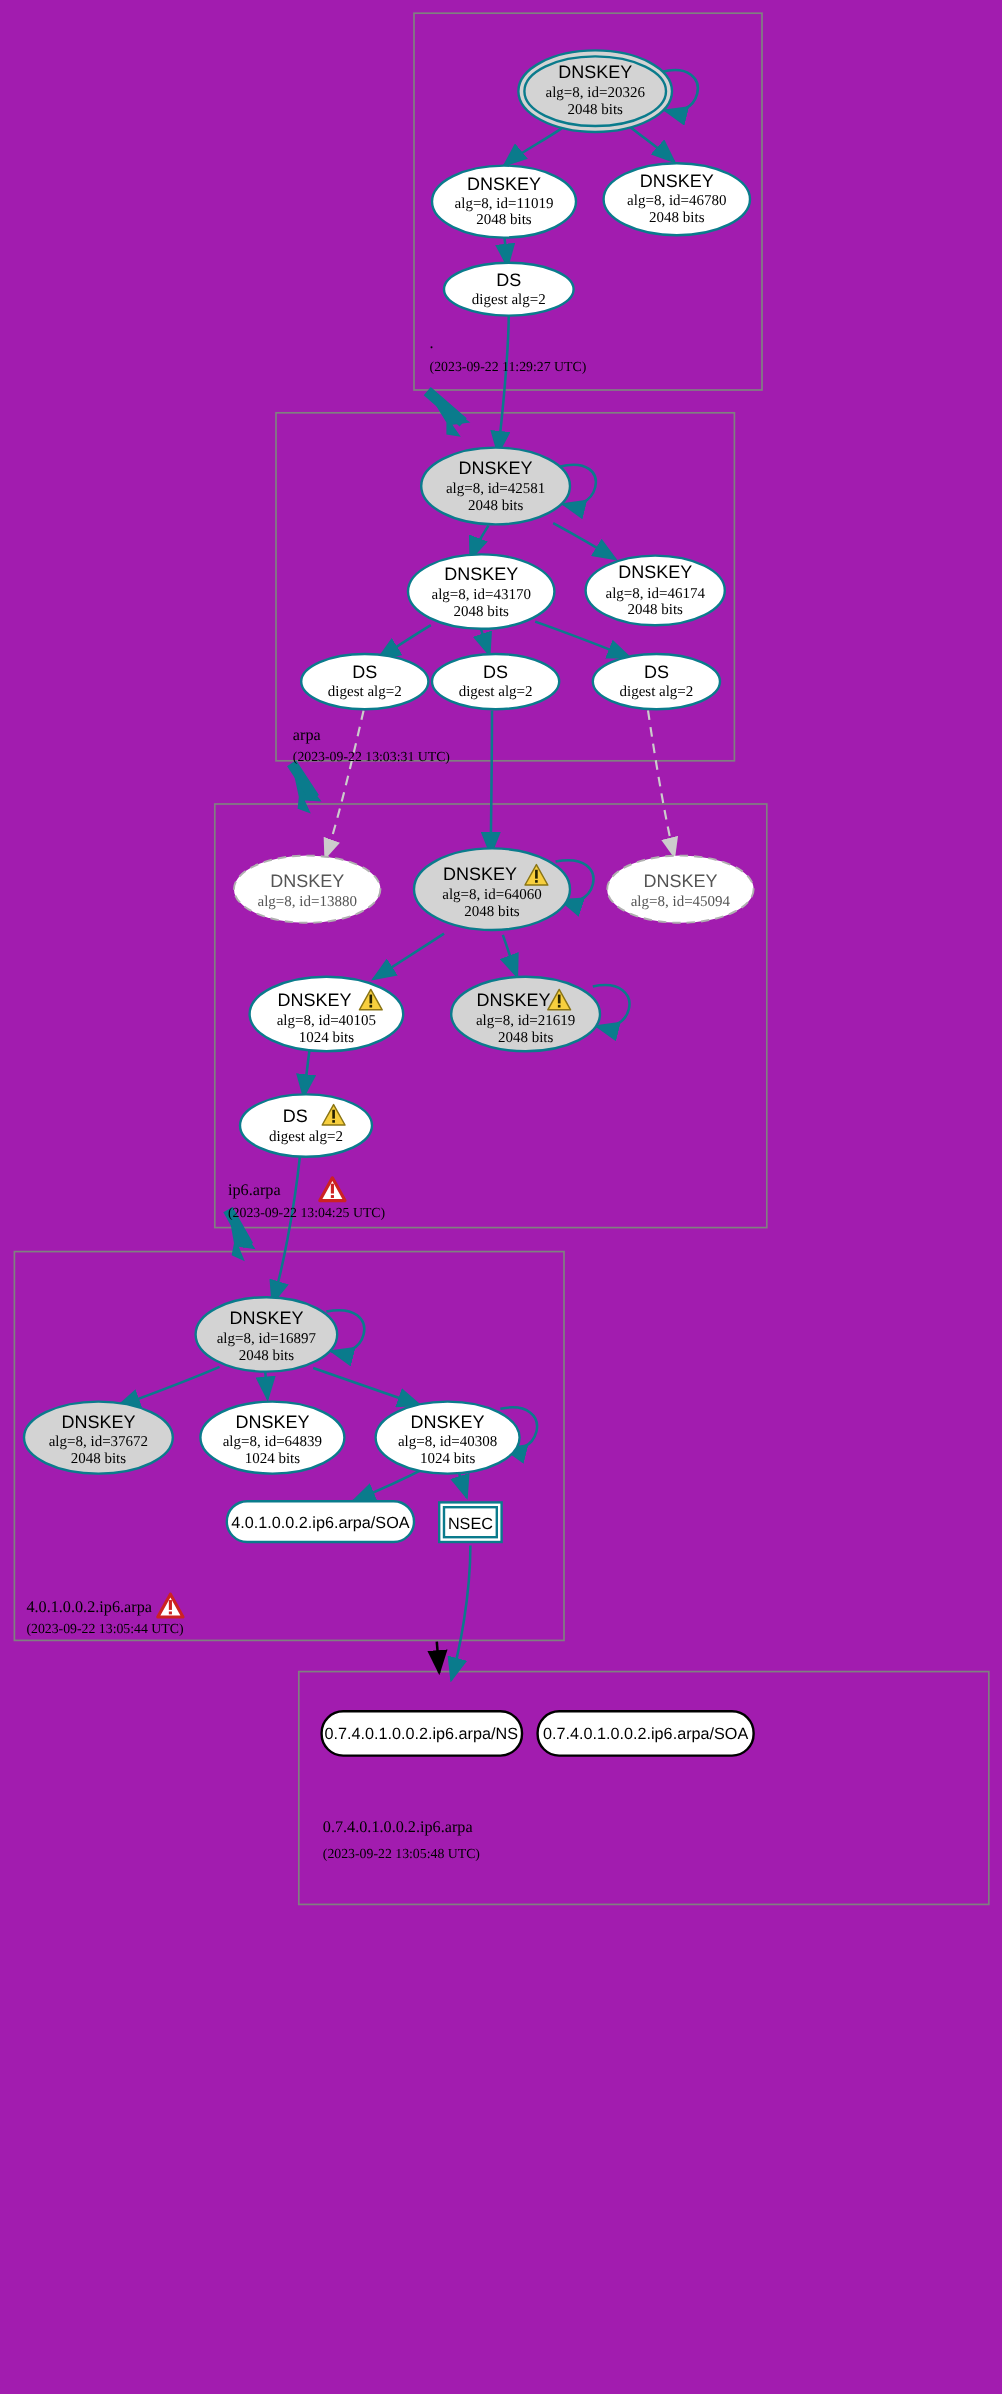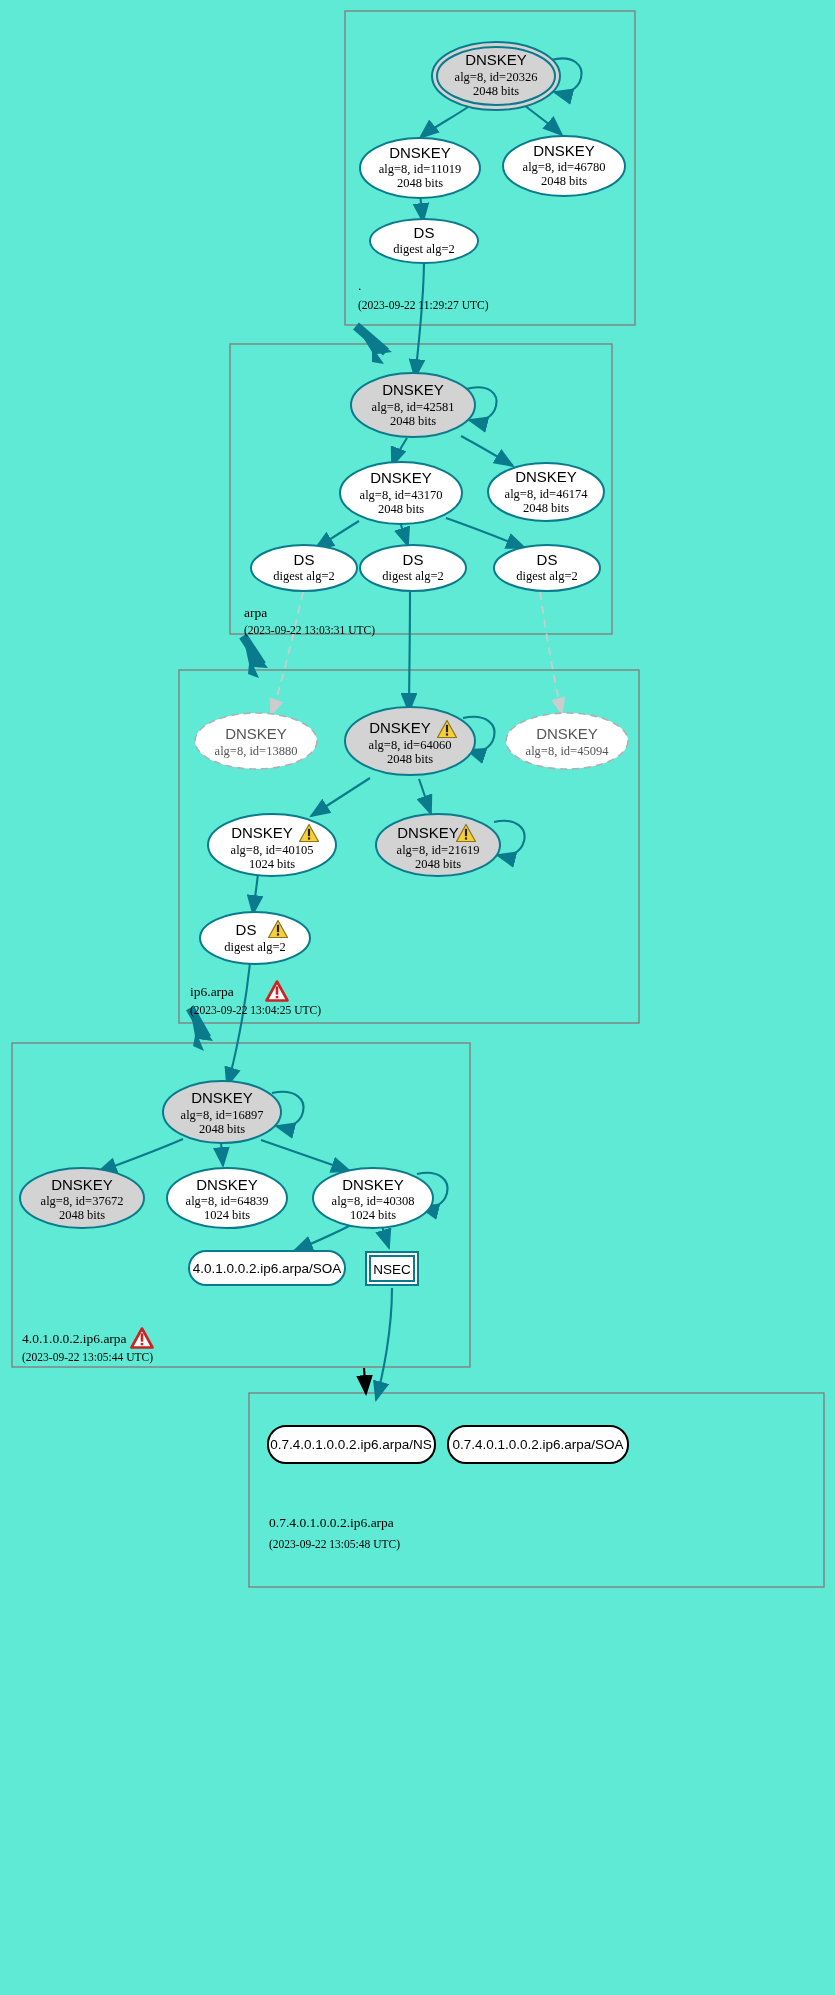--- a/index.html
+++ b/index.html
@@ -1,17 +1,17 @@
 <!DOCTYPE html>
 <html><head>
 <meta charset="utf-8">
 <style>
   html,body{margin:0;padding:0;background:#ffffff;}
   body{font-family:"Liberation Sans", sans-serif;}
-  #stage{position:relative;width:835px;height:1995px;overflow:hidden;background:#5eead4;}
+  #stage{position:relative;width:835px;height:1995px;overflow:hidden;background:#a21caf;}
   #svgroot{position:absolute;left:0;top:0;width:835px;height:1995px;}
   .zonebox{fill:none;stroke:#808080;stroke-width:1.4;}
   .node-ell{stroke:#0a7b8c;stroke-width:2;}
   .node-ell.fill-gray{fill:#d3d3d3;}
   .node-ell.fill-white{fill:#ffffff;}
   .node-ell.dashed{fill:#ffffff;stroke:#b0b0b0;stroke-width:1.6;stroke-dasharray:7 5;}
   .edge{fill:none;stroke:#0a7b8c;stroke-width:2.1;}
   .edge-dash{fill:none;stroke:#cccccc;stroke-width:1.8;stroke-dasharray:8 6;}
   .edge-black{fill:none;stroke:#000000;stroke-width:2.1;}
   .rrbox{fill:#ffffff;stroke:#0a7b8c;stroke-width:2;}

